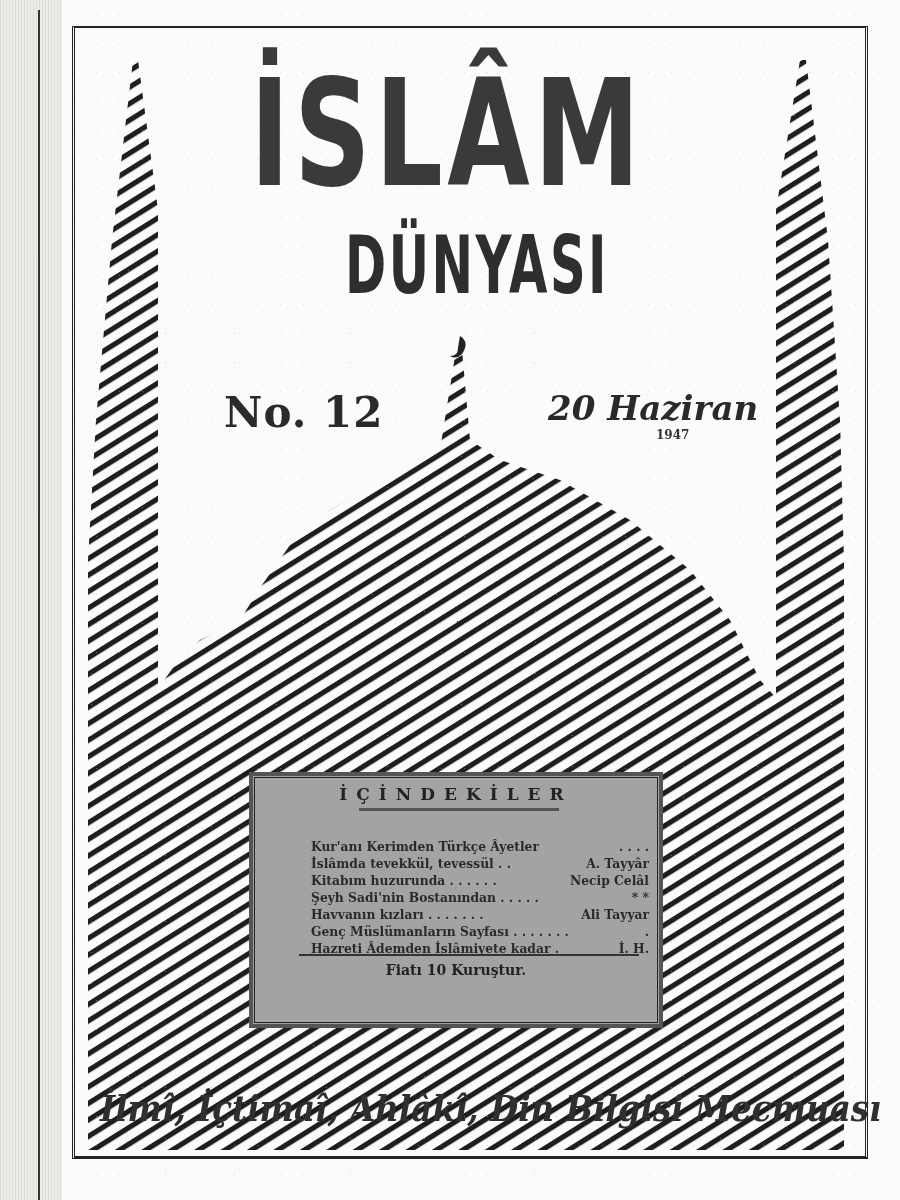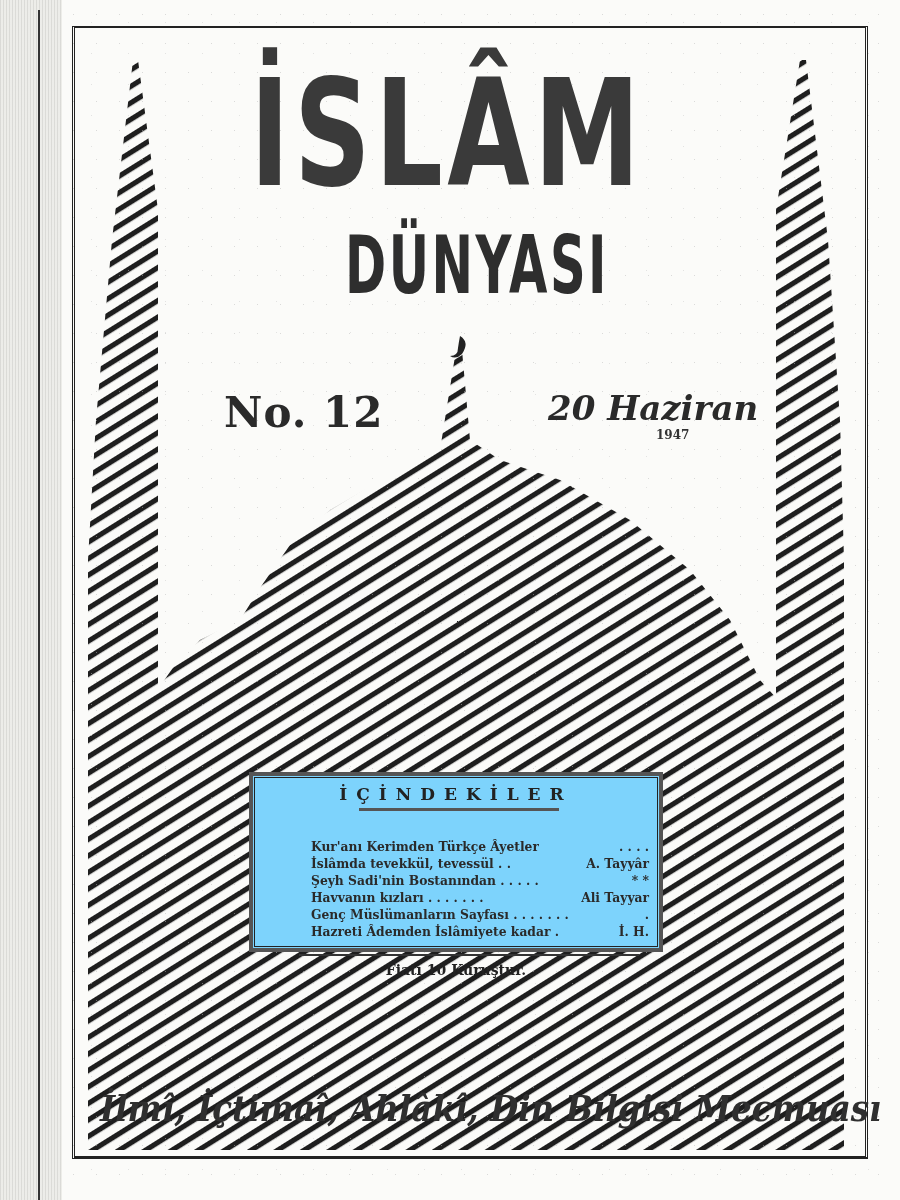--- a/index.html
+++ b/index.html
@@ -46,22 +46,22 @@
   .issue-date {
     position: absolute; left: 548px; top: 388px;
     font-family: "DejaVu Serif", serif; font-style: italic; font-weight: bold;
     font-size: 34px; color: #2a2a2a;
   }
   .issue-year {
     position: absolute; left: 628px; top: 428px;
     font-family: "DejaVu Serif", serif; font-weight: bold; font-size: 12px; color: #333; margin-left: 28px;
   }
   .toc {
-    position: absolute; left: 249px; top: 772px; width: 414px; height: 180px;
-    background: #7dd3fc;
+    position: absolute; left: 249px; top: 772px; width: 414px; height: 256px;
+    background: #a3a3a3;
     border: 4px solid #555;
     outline: 1px solid #222; outline-offset: -6px;
     box-sizing: border-box;
   }
   .toc-title {
     position: absolute; left: 0; top: 8px; width: 100%; text-align: center;
     font-family: "DejaVu Serif", serif; font-weight: bold; font-size: 17px;
     letter-spacing: 9px; color: #222;
   }
   .toc-rule-top { position:absolute; left:106px; top:32px; width:200px; height:3px; background:#555; }
@@ -142,20 +142,24 @@
   <ul class="toc-list">
     <li class="toc-item">
       <span class="t">Kur'anı Kerimden Türkçe Âyetler</span>
       <span class="a">. . . .</span>
     </li>
     <li class="toc-item">
       <span class="t">İslâmda tevekkül, tevessül . .</span>
       <span class="a">A. Tayyâr</span>
     </li>
     <li class="toc-item">
+      <span class="t">Kitabım huzurunda . . . . . .</span>
+      <span class="a">Necip Celâl</span>
+    </li>
+    <li class="toc-item">
       <span class="t">Şeyh Sadi'nin Bostanından . . . . .</span>
       <span class="a">*  *</span>
     </li>
     <li class="toc-item">
       <span class="t">Havvanın kızları . . . . . . .</span>
       <span class="a">Ali Tayyar</span>
     </li>
     <li class="toc-item">
       <span class="t">Genç Müslümanların Sayfası . . . . . . .</span>
       <span class="a">.</span>

